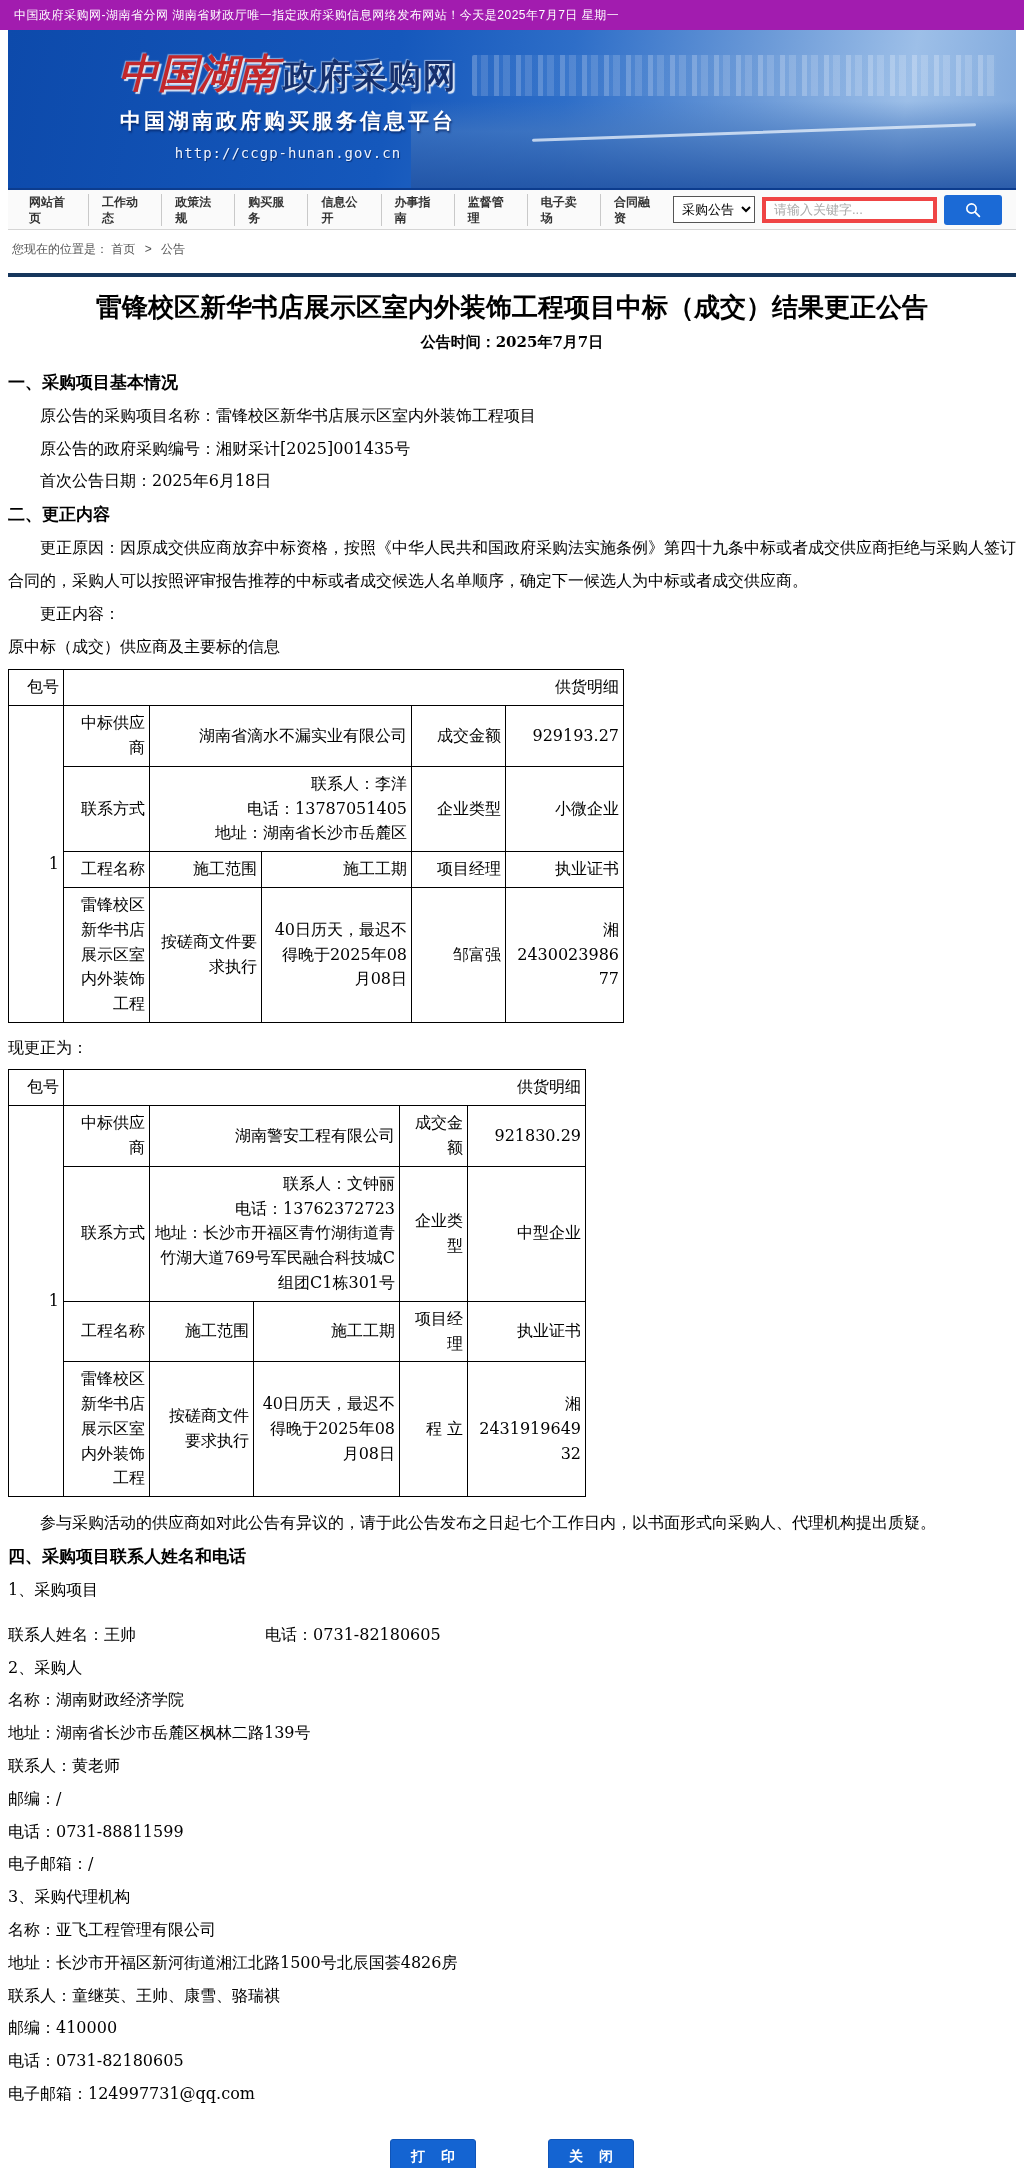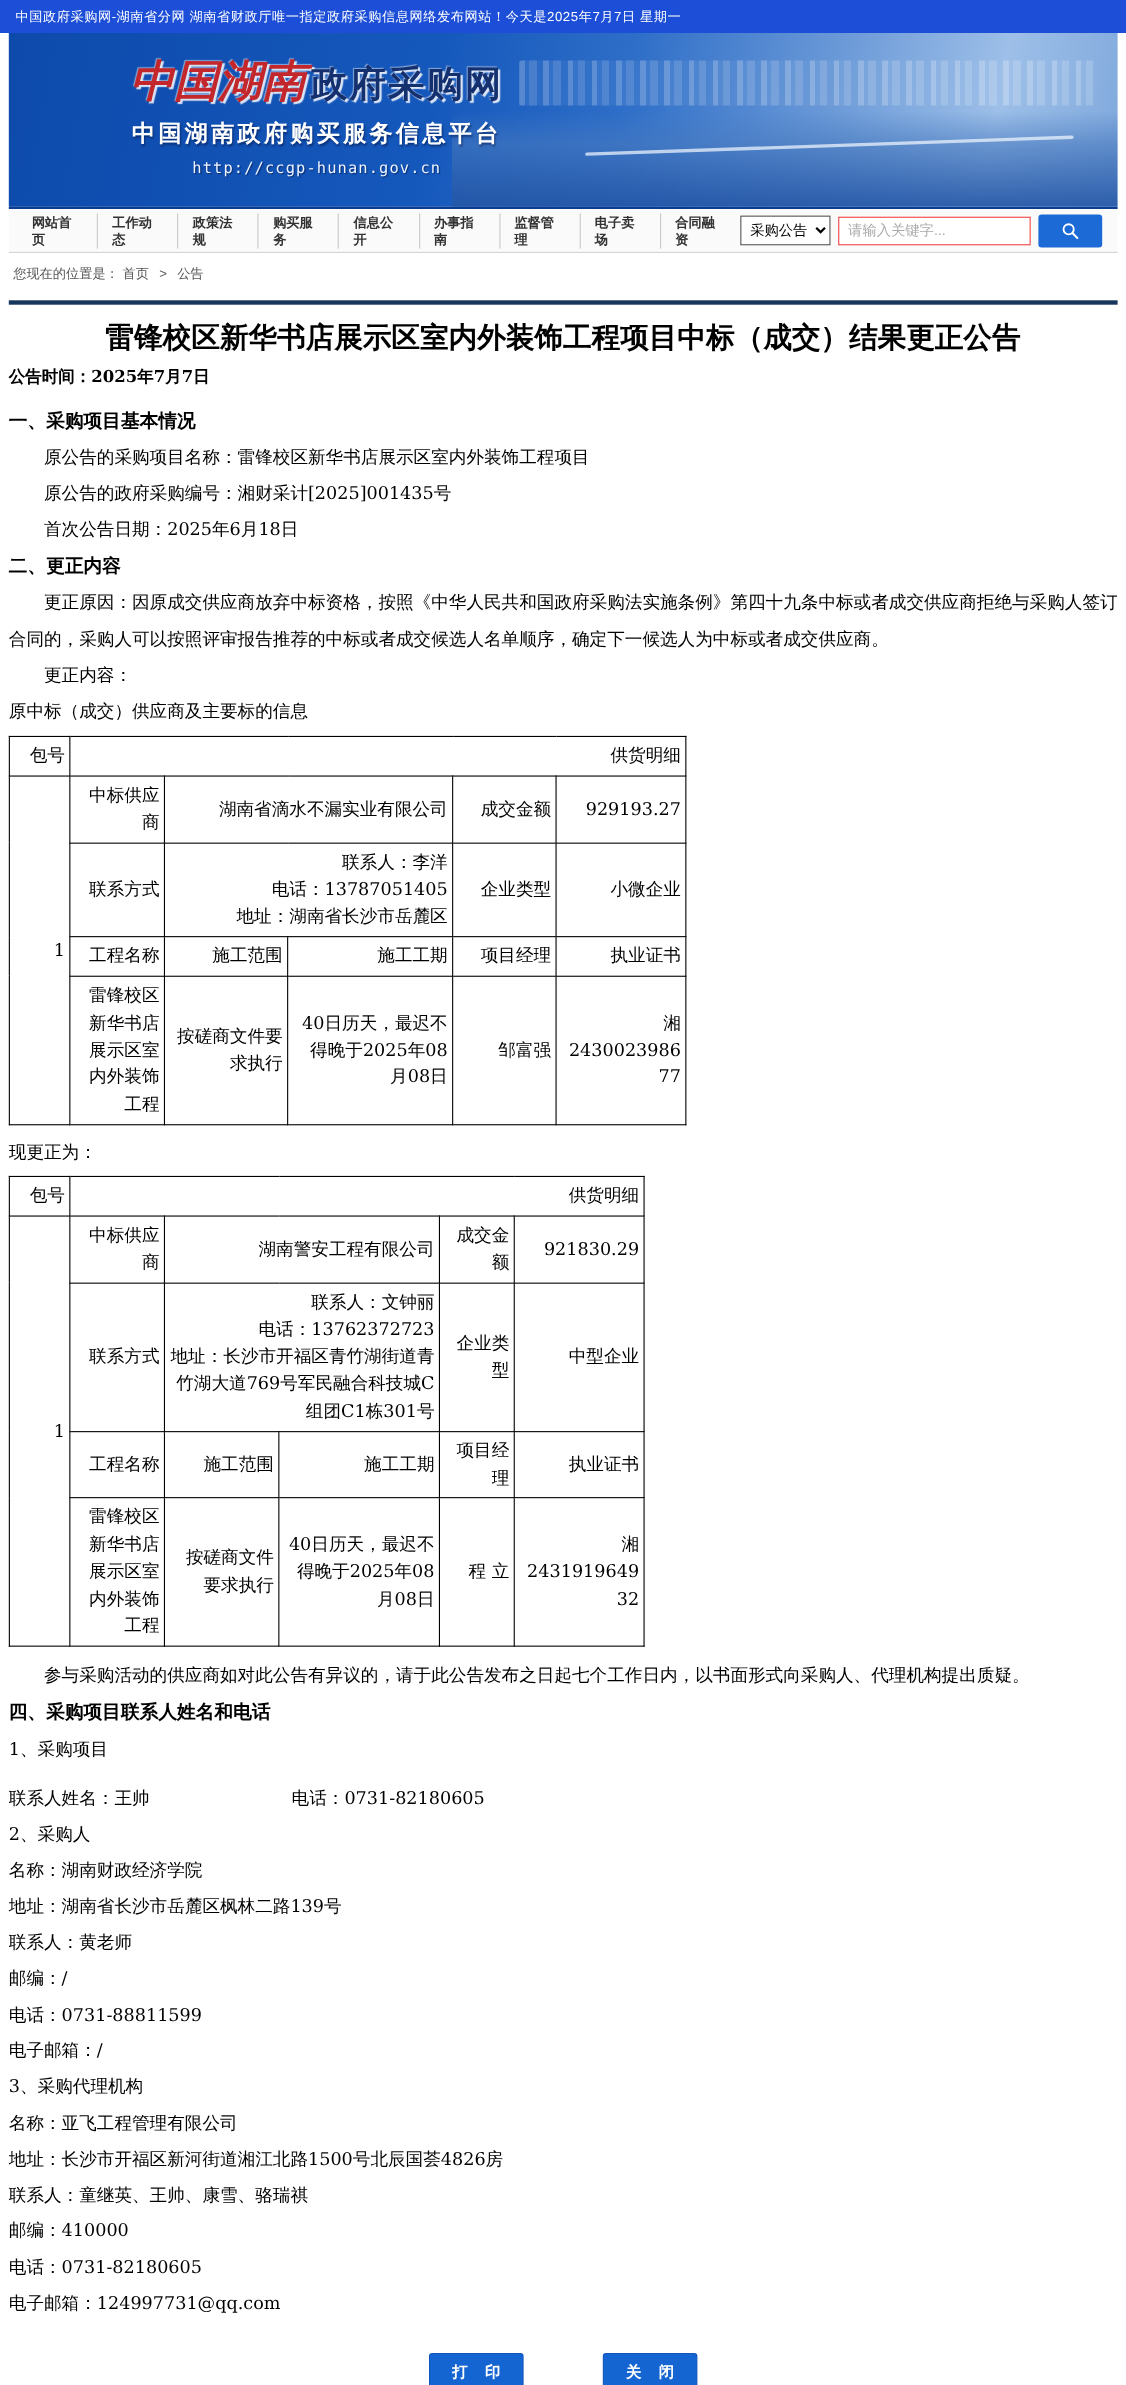--- a/index.html
+++ b/index.html
@@ -5,21 +5,21 @@
   * { box-sizing: border-box; margin: 0; padding: 0; }
   html, body { background: #ffffff; }
   body {
     width: 1024px;
     font-family: "Liberation Sans", sans-serif;
     color: #000;
   }
 
   
   .topbar {
-    height: 30px; background: #1d4ed8; color: #fff;
+    height: 30px; background: #a21caf; color: #fff;
     font-size: 12px; line-height: 30px; padding-left: 14px;
     letter-spacing: .5px;
   }
 
   
   .banner {
     margin: 0 8px; height: 160px; position: relative; overflow: hidden;
     background: linear-gradient(100deg, #0d4aab 0%, #1558bc 38%, #2e6ec8 55%, #6d9bd8 74%, #9dbfe8 88%, #7fa8dc 100%);
     border-bottom: 2px solid #0c3c8e;
   }
@@ -66,40 +66,40 @@
   .nav-item {
     font-size: 12px; font-weight: bold; color: #333; text-decoration: none;
     padding: 0 13px; line-height: 16px; border-right: 1px solid #c9c9c9; cursor: pointer;
   }
   .nav-item:last-of-type { border-right: none; }
   .search { margin-left: auto; display: flex; align-items: center; gap: 7px; padding-right: 14px; }
   .search select {
     height: 27px; font-size: 13px; border: 1px solid #555; background: #fff; padding: 2px 4px; color: #000;
   }
   .search input {
-    height: 26px; width: 175px; border: 1px solid #ef4444; padding: 0 8px; font-size: 13px; color: #333;
+    height: 26px; width: 175px; border: 4px solid #ef4444; padding: 0 8px; font-size: 13px; color: #333;
   }
   .search input::placeholder { color: #aaa; }
   .search-btn {
     width: 58px; height: 30px; border: none; border-radius: 3px; background: #1b6ad6;
     display: flex; align-items: center; justify-content: center; cursor: pointer;
   }
 
   
   .breadcrumb { padding: 11px 12px 13px; font-size: 12px; color: #555; }
   .breadcrumb a { color: #555; text-decoration: none; cursor: pointer; }
   .crumb-sep { margin: 0 6px; }
 
   
   .article { padding: 0 8px; font-family: "DejaVu Serif", serif; }
   .title-rule { height: 4px; background: #16365c; margin: 2px 0 14px; }
   .article-title {
     text-align: center; font-size: 26px; font-weight: bold; line-height: 1.3; margin: 0 30px 8px;
   }
-  .pub-time { text-align: left; font-size: 15px; font-weight: bold; margin-bottom: 14px; }
+  .pub-time { text-align: center; font-size: 15px; font-weight: bold; margin-bottom: 14px; }
   .sec-heading { font-size: 17px; font-weight: bold; line-height: 2; font-family: "Liberation Sans", sans-serif; }
   .line { font-size: 16px; line-height: 2.05; }
   .indent { text-indent: 2em; }
   .para { font-size: 16px; line-height: 2.05; text-indent: 2em; }
 
   
   table.info-table { border-collapse: collapse; margin: 6px 0 10px; font-size: 16px; table-layout: fixed; }
   table.info-table td {
     border: 1px solid #000; padding: 5px 4px; text-align: right; vertical-align: middle; line-height: 1.55;
     word-break: break-all;

